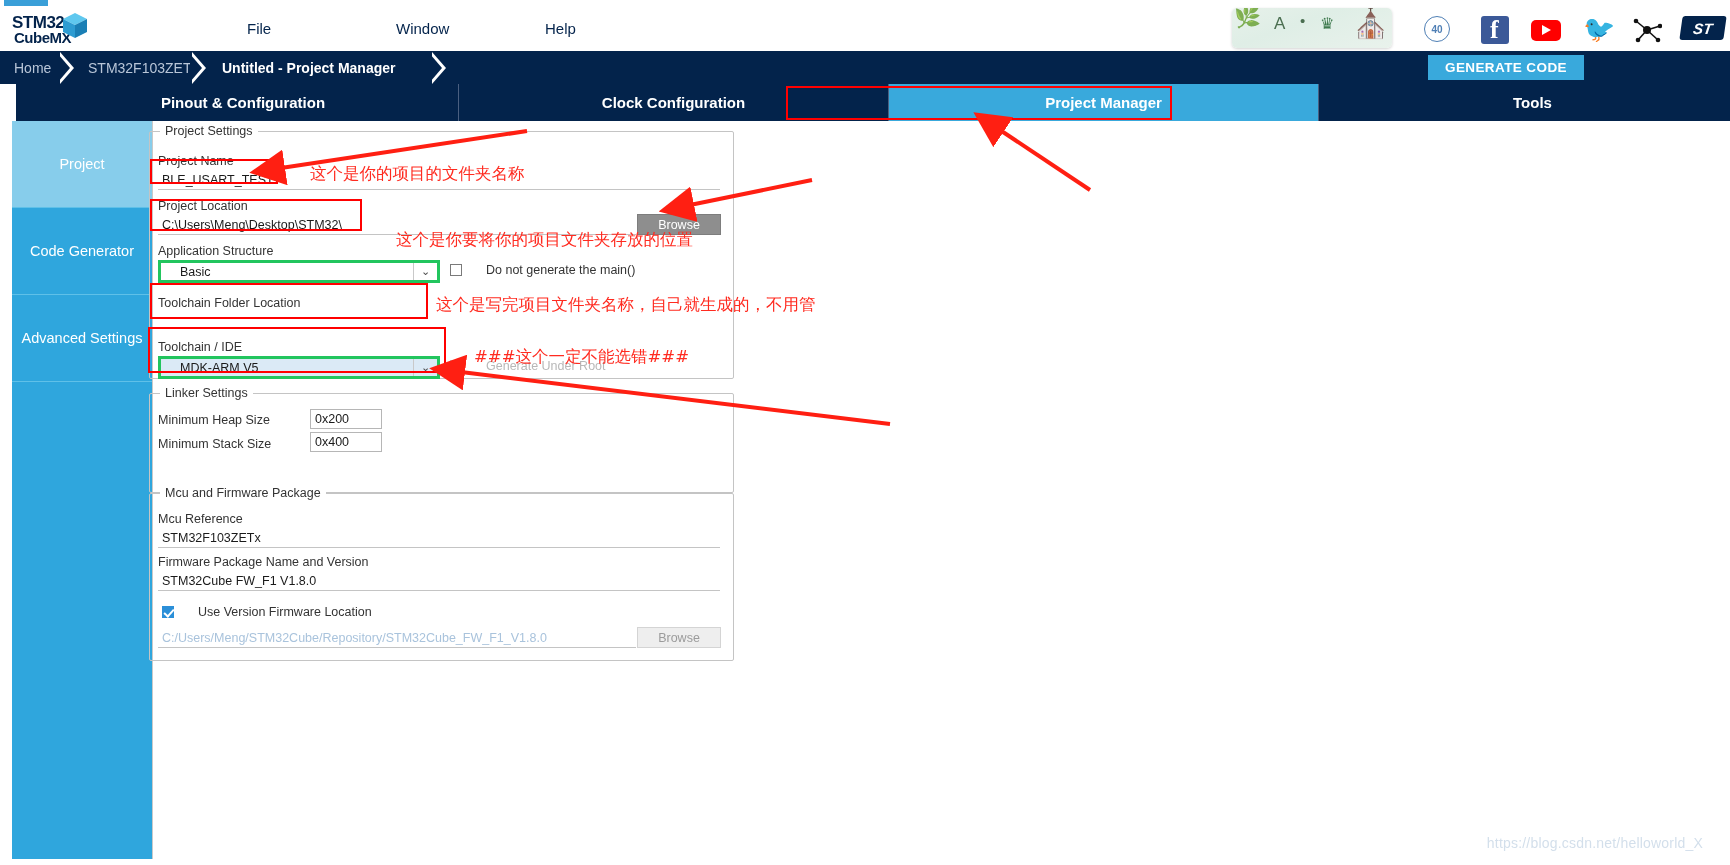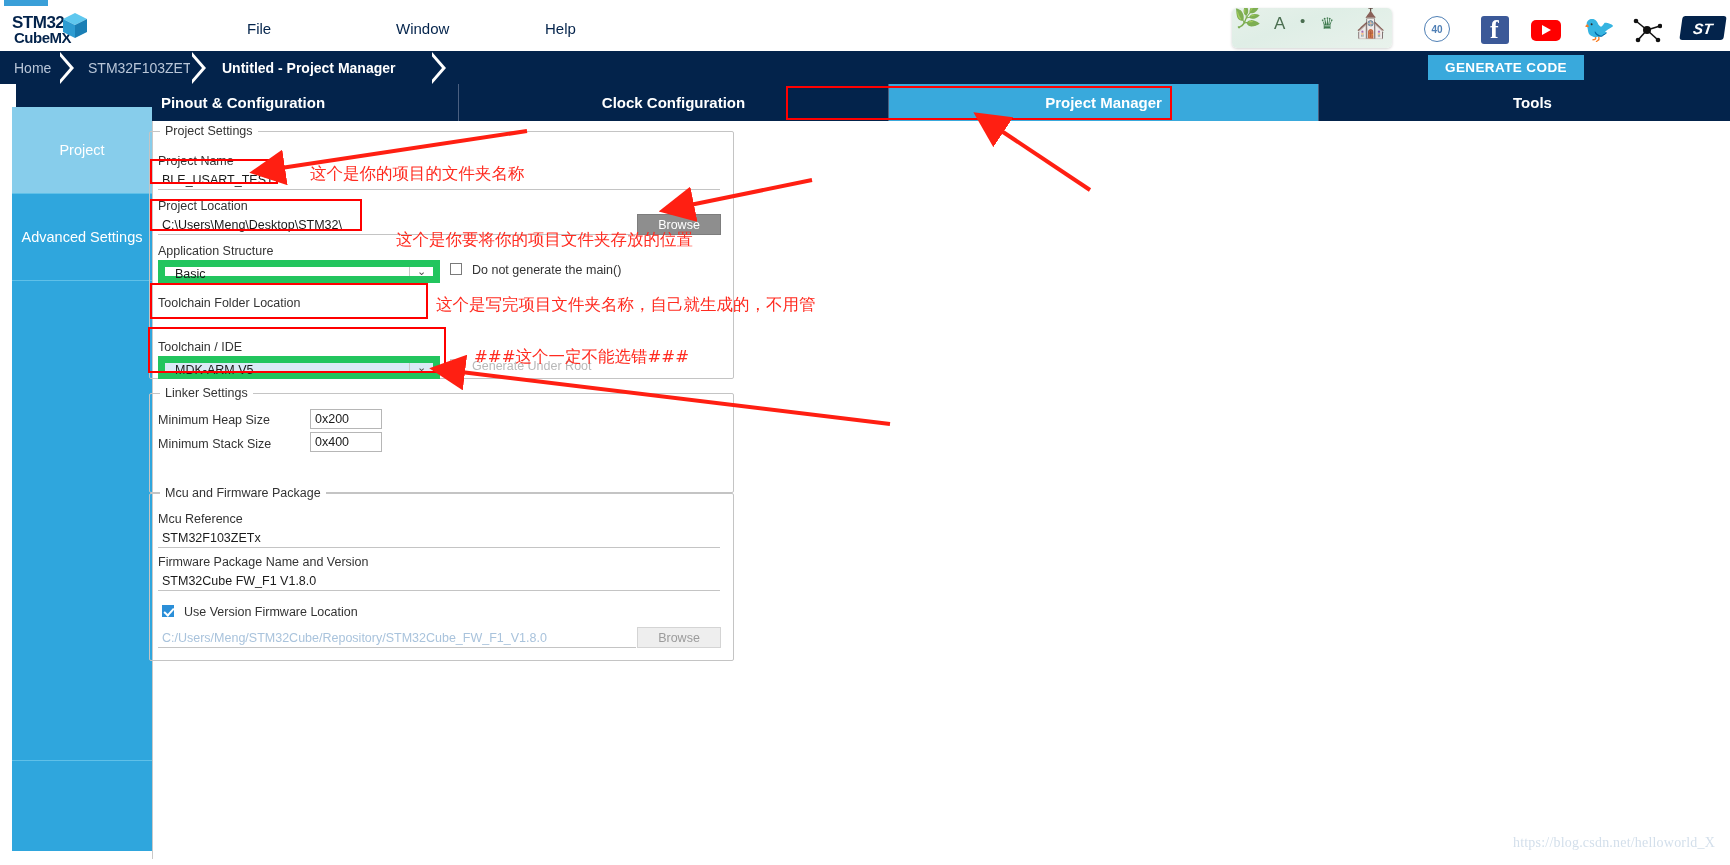--- a/index.html
+++ b/index.html
@@ -132,21 +132,21 @@
     color:#ffffff; font-size:15px; font-weight:bold; cursor:pointer;
     border-left: 1px solid #4a5f80;
   }
   .tab-0 { left: 12px;   width: 430px; border-left:none; }
   .tab-1 { left: 442px;  width: 430px; }
   .tab-2 { left: 872px;  width: 430px; background:#39a9dc; }
   .tab-3 { left: 1302px; width: 428px; }
 
   
   .sidebar {
-    position:absolute; top:107px; left:12px; width:140px; height:744px;
+    position:absolute; top:121px; left:12px; width:140px; height:744px;
     background:#2fa6dd;
   }
   .side-item {
     width:140px; height:87px; display:flex;align-items:center;justify-content:center;
     color:#ffffff; font-size:14.5px; cursor:pointer;
     border-bottom: 1px solid #5fc0e8;
   }
   .side-item.active { background:#87cdeb; }
   .side-rest { height: 480px; }
 
@@ -178,31 +178,31 @@
   }
   .txtbox.disabled { color:#a9c3dc; }
   .btn-browse {
     position:absolute; background:#8e8e8e; color:#ffffff; font-size:12.5px;
     display:flex;align-items:center;justify-content:center; cursor:pointer;
     border: 1px solid #7d7d7d;
   }
   .btn-browse.dim { background:#eeeeee; color:#9b9b9b; border-color:#d4d4d4; }
 
   .combo {
-    position:absolute; background:#dbeaf6; border:7px solid #22c55e;
-    font-size:12.5px; color:#1a1a1a; display:flex; align-items:flex-start;
-    padding-left:10px; cursor:pointer;
+    position:absolute; background:#dbeaf6; border:3px solid #22c55e;
+    font-size:12.5px; color:#1a1a1a; display:flex; align-items:center;
+    padding-left:19px; cursor:pointer;
   }
   .combo .arrow {
     position:absolute; right:0; top:0; bottom:0; width:24px;
     display:flex;align-items:center;justify-content:center;
     border-left:1px solid #c9c9c9; color:#4a4a4a; font-size:11px;
   }
   .chk {
-    position:absolute; display:flex; gap:10px;
+    position:absolute; display:flex; align-items:center; gap:24px;
     font-size:12.5px; color:#333; cursor:pointer; white-space:nowrap;
   }
   .chk .box {
     width:12px;height:12px;border:1px solid #7a7a7a;background:#fff;display:inline-block;
     flex:0 0 auto;
   }
   .chk.checked .box { background:#2b8fd8; border-color:#2b8fd8; position:relative; }
   .chk.checked .box::after{
     content:""; position:absolute; left:3px; top:0px; width:4px;height:8px;
     border:solid #fff; border-width:0 2px 2px 0; transform:rotate(42deg);
@@ -214,22 +214,22 @@
   .anno-box {
     position:absolute; border:2.5px solid #ff0000; pointer-events:none;
   }
   .anno-text {
     position:absolute; color:#ff2b20; font-size:16.5px; white-space:nowrap;
     font-family:"DejaVu Sans","Liberation Sans",sans-serif;
   }
   .anno-svg { position:absolute; top:0; left:0; pointer-events:none; }
 
   .watermark {
-    position:absolute; right:4px; bottom:14px;
-    color:#d3dfeb; font-size:14px; letter-spacing:.2px; white-space:nowrap;font-family:Liberation Serif, serif;
+    position:absolute; right:16px; bottom:14px;
+    color:#d3dfeb; font-size:14px; letter-spacing:.2px; white-space:nowrap;
   }
   .bottom-strip {
     position:absolute; left:0; bottom:0; width:1730px; height:6px; background:#ffffff;
   }
 </style>
 </head>
 <body>
 
 <div id="app">
 
@@ -308,20 +308,21 @@
 
   <div class="tabbar">
     <div class="tab tab-0">Pinout &amp; Configuration</div>
     <div class="tab tab-1">Clock Configuration</div>
     <div class="tab tab-2">Project Manager</div>
     <div class="tab tab-3">Tools</div>
   </div>
 
   <div class="sidebar">
     <div class="side-item active">Project</div>
+    <div class="side-item">Code Generator</div>
     <div class="side-item">Advanced Settings</div>
     <div class="side-item side-rest"></div>
   </div>
 
   <div class="content">
 
     <div class="group" style="left:-4px; top:10px; width:585px; height:248px;">
       <div class="legend">Project Settings</div>
 
       <div class="fld-label" style="left:8px; top:22px;">Project Name</div>

